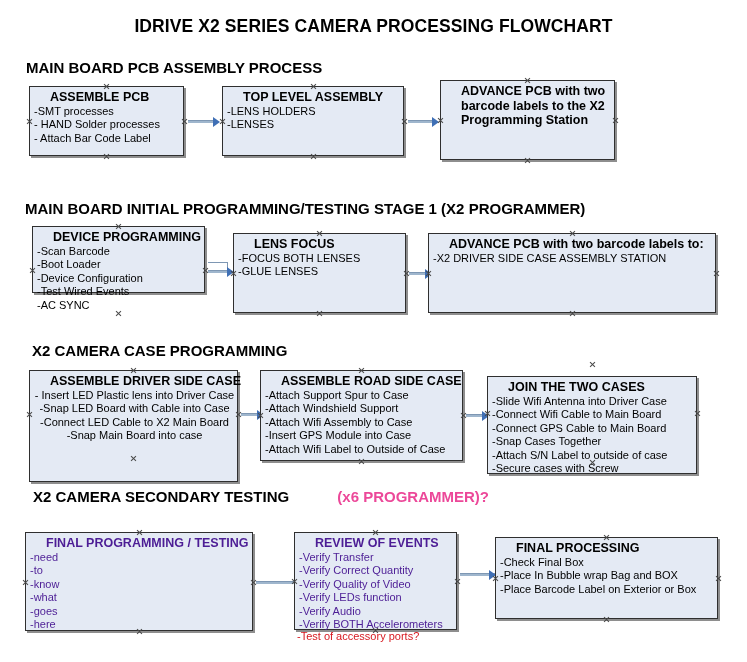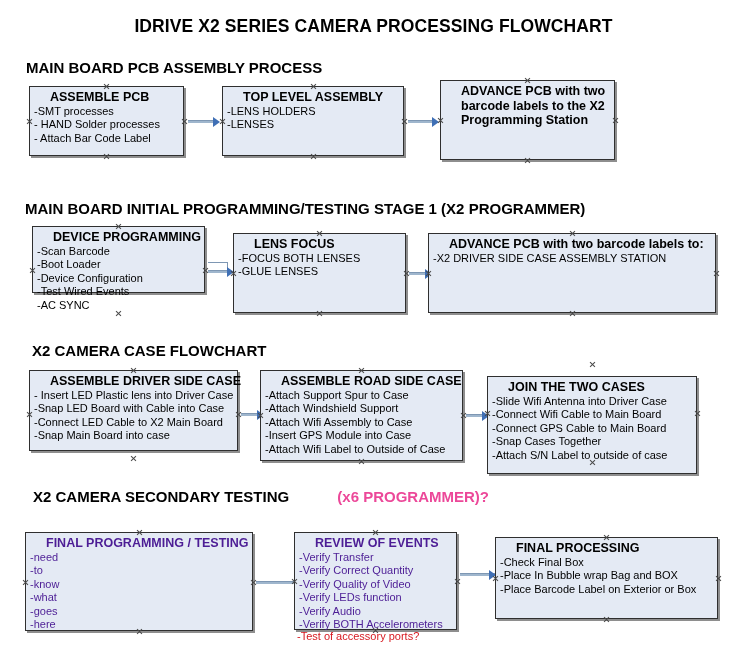--- a/index.html
+++ b/index.html
@@ -189,24 +189,24 @@
   <div class="box" style="left:428px; top:233px; width:288px; height:80px;">
     <div class="hdr">ADVANCE PCB with two barcode labels to:</div>
     <div class="line">-X2 DRIVER  SIDE  CASE  ASSEMBLY STATION</div>
   </div>
   <div class="handle" style="left:572px; top:233px;"></div>
   <div class="handle" style="left:428px; top:273px;"></div>
   <div class="handle" style="left:716px; top:273px;"></div>
   <div class="handle" style="left:572px; top:313px;"></div>
 
   <div class="section-heading" style="left:32px; top:342px;">
-    <span>X2 CAMERA CASE FLOWCHART</span>
-  </div>
-
-  <div class="box" style="left:29px; top:370px; width:209px; height:81px;">
+    <span>X2 CAMERA CASE PROGRAMMING</span>
+  </div>
+
+  <div class="box" style="left:29px; top:370px; width:209px; height:112px;text-align:center;">
     <div class="hdr">ASSEMBLE DRIVER SIDE CASE</div>
     <div class="line">- Insert LED Plastic lens into Driver Case</div>
     <div class="line">-Snap LED Board with Cable into Case</div>
     <div class="line">-Connect LED Cable to X2 Main Board</div>
     <div class="line">-Snap Main Board into case</div>
   </div>
   <div class="handle" style="left:133px; top:370px;"></div>
   <div class="handle" style="left:29px;  top:414px;"></div>
   <div class="handle" style="left:238px; top:414px;"></div>
   <div class="handle" style="left:133px; top:458px;"></div>
@@ -230,20 +230,21 @@
   <div class="connector" style="left:466px; top:414px; width:20px;"></div>
   <div class="arrowhead" style="left:482px; top:411px;"></div>
 
   <div class="box" style="left:487px; top:376px; width:210px; height:98px;">
     <div class="hdr">JOIN THE TWO CASES</div>
     <div class="line">-Slide Wifi Antenna into Driver Case</div>
     <div class="line">-Connect Wifi Cable to Main Board</div>
     <div class="line">-Connect GPS Cable to Main Board</div>
     <div class="line">-Snap Cases Together</div>
     <div class="line">-Attach S/N Label to outside of case</div>
+    <div class="line">-Secure cases with Screw</div>
   </div>
   <div class="handle" style="left:592px; top:364px;"></div>
   <div class="handle" style="left:487px; top:413px;"></div>
   <div class="handle" style="left:697px; top:413px;"></div>
   <div class="handle" style="left:592px; top:462px;"></div>
 
   <div class="section-heading" style="left:33px; top:488px;">
     <span>X2 CAMERA SECONDARY TESTING </span><span class="red-part">(x6 PROGRAMMER)?</span>
   </div>
 

